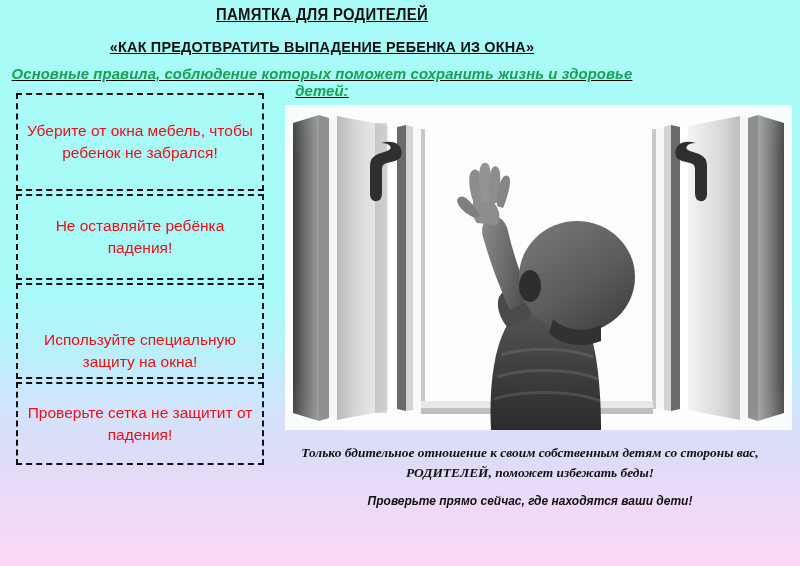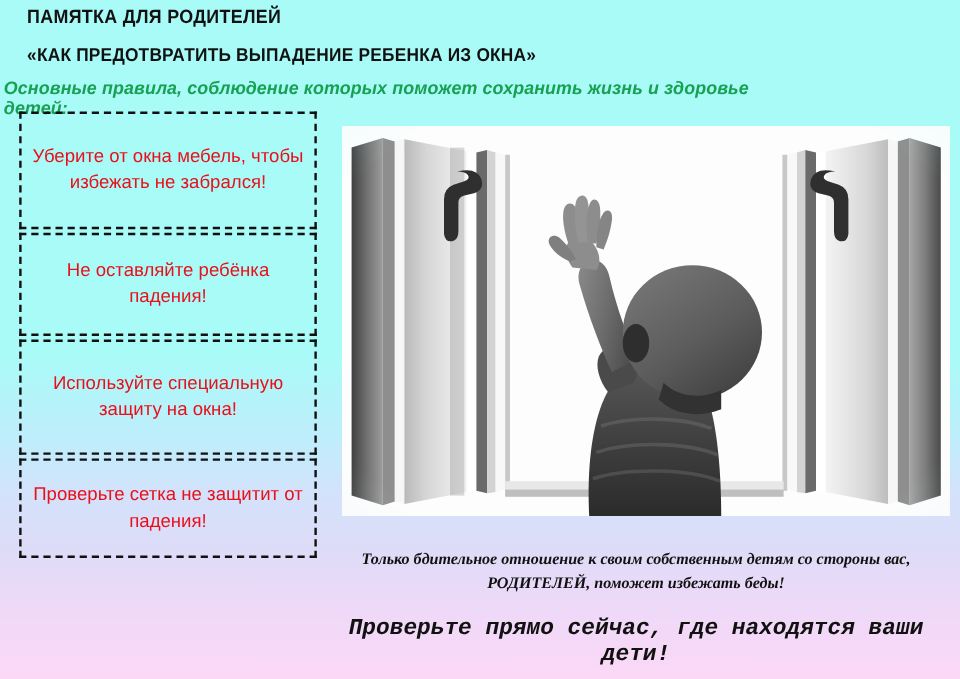--- a/index.html
+++ b/index.html
@@ -27,21 +27,22 @@
         #fbd8f6 100%);
     overflow: hidden;
   }
 
   
   #header {
     position: absolute;
     top: 0;
     left: 0;
     width: 644px;
-    text-align: left;
+    text-align: center;
+    text-decoration: underline;
   }
   .title-main {
     margin: 6px 0 0 0;
     font-family: "Liberation Sans", sans-serif;
     font-weight: bold;
     font-size: 16px;
     letter-spacing: 0.3px;
     color: #111111;
     transform: scaleX(0.93);
   }
@@ -87,21 +88,21 @@
     text-align: center;
     color: #e8111b;
     font-family: "Liberation Sans", sans-serif;
     font-size: 15.5px;
     line-height: 1.42;
     font-weight: normal;
   }
   .rule-box.h1 { height: 98px; }
   .rule-box.h2 { height: 86px; }
   .rule-box.h3 { height: 83px; }
-  .rule-box.h4 { height: 96px; }
+  .rule-box.h4 { height: 96px; align-items: flex-end; }
   .rule-box.h5 { height: 83px; }
 
   
   #photo-wrap {
     position: absolute;
     left: 285px;
     top: 105px;
     width: 507px;
     height: 325px;
   }
@@ -132,47 +133,47 @@
     margin: 0 0 9px 0;
     letter-spacing: 0.4px;
   }
   .remember-body {
     font-family: "Liberation Serif", serif;
     font-weight: bold;
     font-style: italic;
     font-size: 13.4px;
     line-height: 1.5;
     color: #111111;
-    margin: 16px;
+    margin: 3px;
     padding: 0 6px;
   }
   .remember-cta {
-    font-family: Liberation Mono, monospace;
+    font-family: Liberation Sans, sans-serif;
     font-weight: bold;
     font-style: italic;
-    font-size: 19px;
+    font-size: 12px;
     color: #111111;
     margin: 11px 0 0 0;
   }
 </style>
 </head>
 <body>
 
 <div id="poster">
 
   <div id="header">
     <div class="title-main">ПАМЯТКА ДЛЯ РОДИТЕЛЕЙ</div>
     <div class="title-sub">«КАК ПРЕДОТВРАТИТЬ ВЫПАДЕНИЕ РЕБЕНКА ИЗ ОКНА»</div>
     <div class="title-green">Основные правила, соблюдение которых поможет сохранить жизнь и здоровье детей:</div>
   </div>
 
   <div id="rules-column">
 
     <div class="rule-box h1">
-      <span class="rule-text">Уберите от окна мебель, чтобы избежать не забрался!</span>
+      <span class="rule-text">Уберите от окна мебель, чтобы ребенок не забрался!</span>
     </div>
 
     <div class="rule-box h2">
       <span class="rule-text">Не оставляйте ребёнка падения!</span>
     </div>
 
 
     <div class="rule-box h4">
       <span class="rule-text">Используйте специальную защиту на окна!</span>
     </div>

